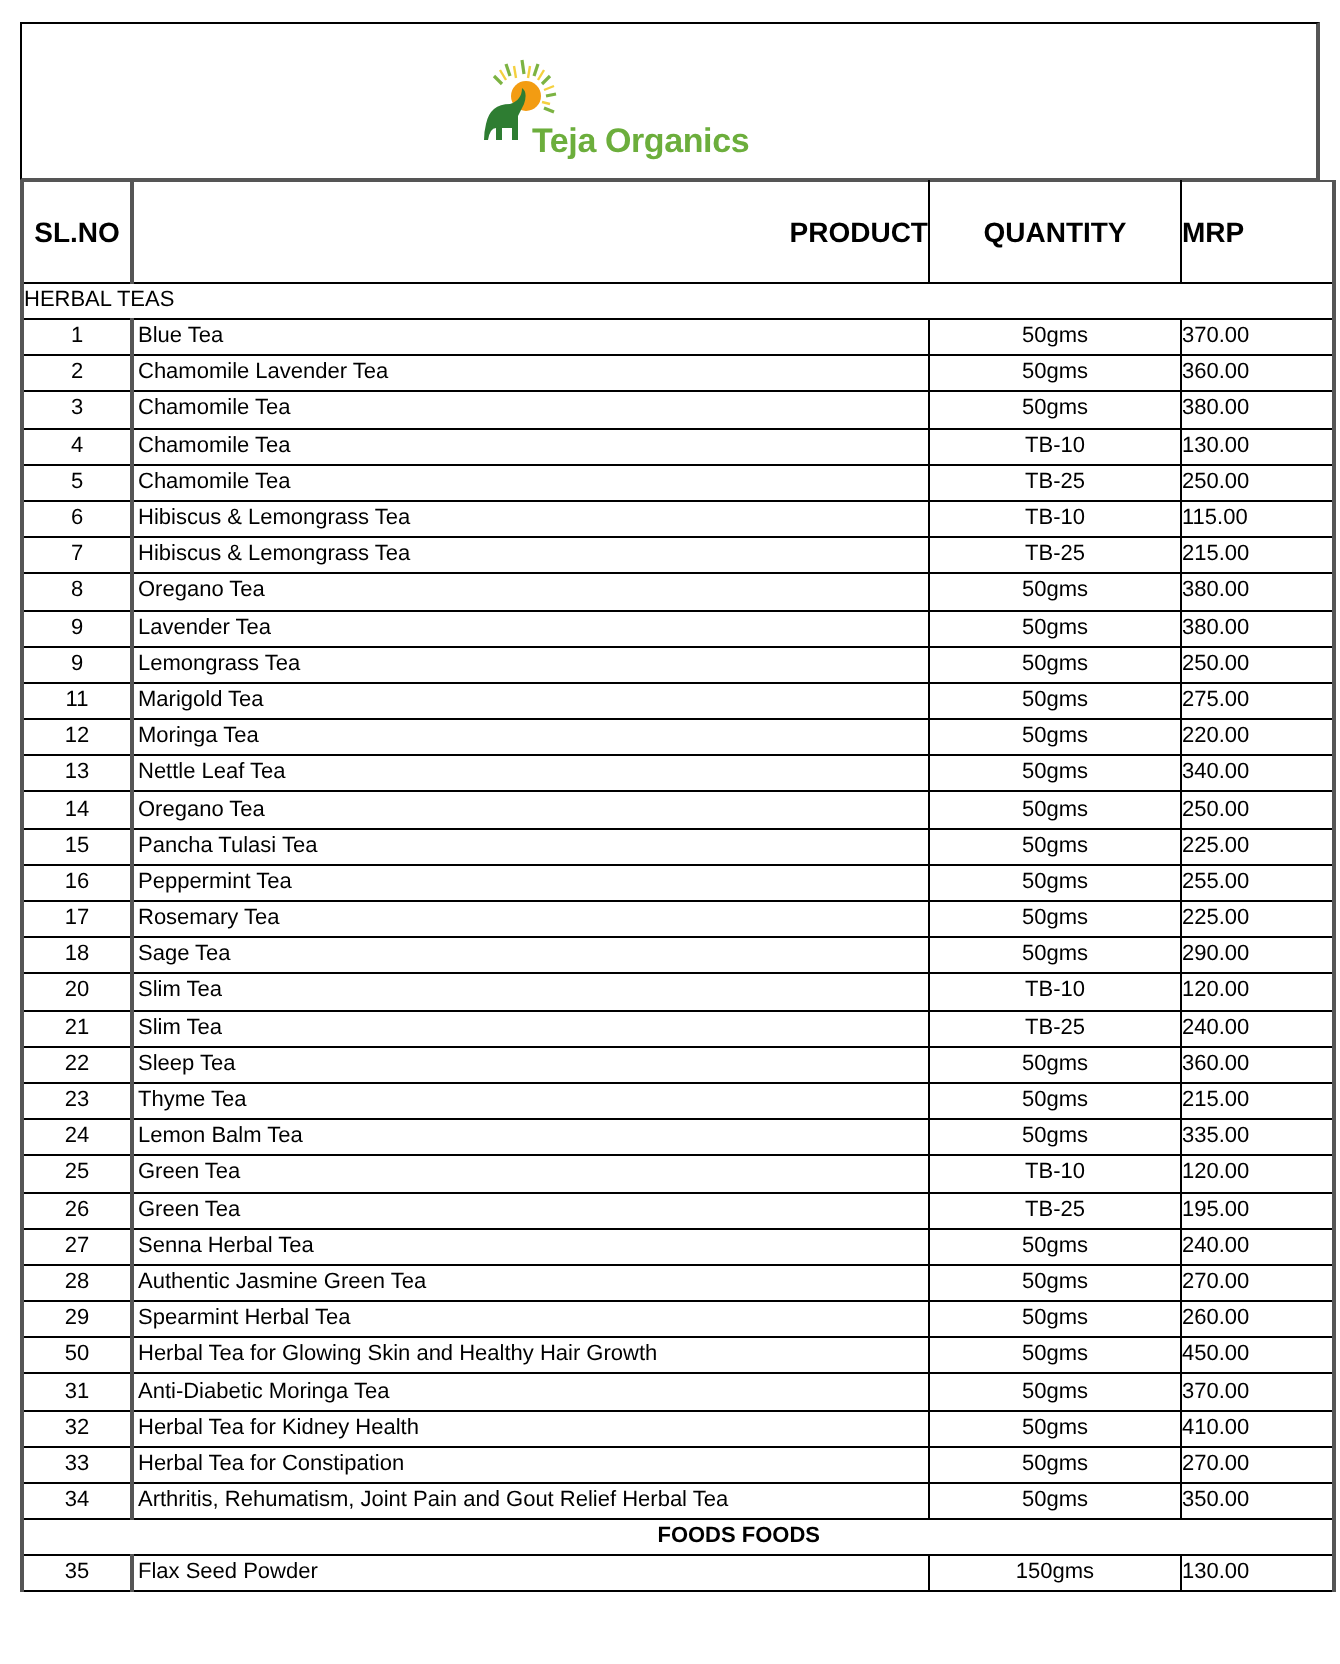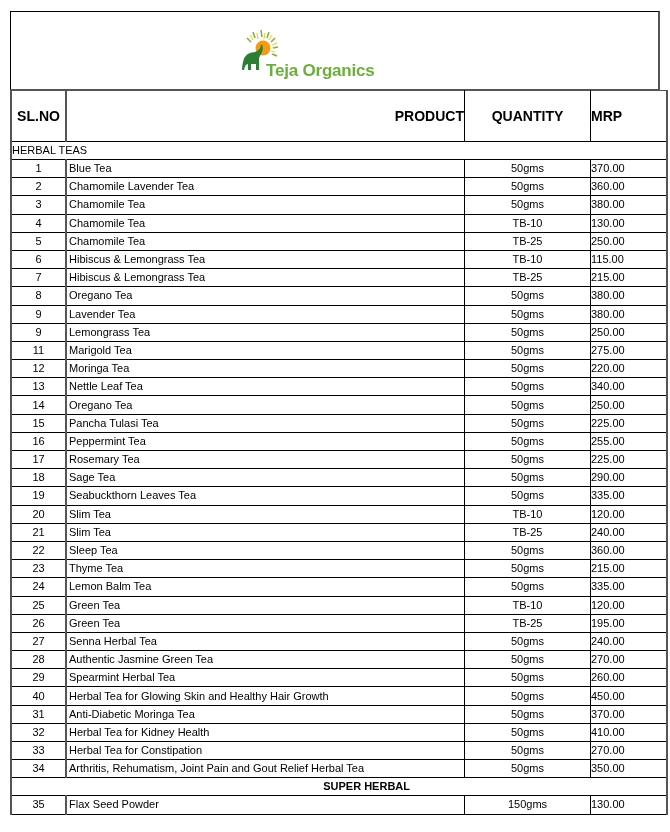--- a/index.html
+++ b/index.html
@@ -169,26 +169,20 @@
           <td class="c-qty">50gms</td>
           <td class="c-mrp">225.00</td>
         </tr>
         <tr>
           <td class="c-sl">18</td>
           <td class="c-prod">Sage Tea</td>
           <td class="c-qty">50gms</td>
           <td class="c-mrp">290.00</td>
         </tr>
         <tr>
-          <td class="c-sl">19</td>
-          <td class="c-prod">Seabuckthorn Leaves Tea</td>
-          <td class="c-qty">50gms</td>
-          <td class="c-mrp">335.00</td>
-        </tr>
-        <tr>
           <td class="c-sl">20</td>
           <td class="c-prod">Slim Tea</td>
           <td class="c-qty">TB-10</td>
           <td class="c-mrp">120.00</td>
         </tr>
         <tr>
           <td class="c-sl">21</td>
           <td class="c-prod">Slim Tea</td>
           <td class="c-qty">TB-25</td>
           <td class="c-mrp">240.00</td>
@@ -235,21 +229,21 @@
           <td class="c-qty">50gms</td>
           <td class="c-mrp">270.00</td>
         </tr>
         <tr>
           <td class="c-sl">29</td>
           <td class="c-prod">Spearmint Herbal Tea</td>
           <td class="c-qty">50gms</td>
           <td class="c-mrp">260.00</td>
         </tr>
         <tr>
-          <td class="c-sl">40</td>
+          <td class="c-sl">50</td>
           <td class="c-prod">Herbal Tea for Glowing Skin and Healthy Hair Growth</td>
           <td class="c-qty">50gms</td>
           <td class="c-mrp">450.00</td>
         </tr>
         <tr>
           <td class="c-sl">31</td>
           <td class="c-prod">Anti-Diabetic Moringa Tea</td>
           <td class="c-qty">50gms</td>
           <td class="c-mrp">370.00</td>
         </tr>
@@ -265,21 +259,21 @@
           <td class="c-qty">50gms</td>
           <td class="c-mrp">270.00</td>
         </tr>
         <tr>
           <td class="c-sl">34</td>
           <td class="c-prod">Arthritis, Rehumatism, Joint Pain and Gout Relief Herbal Tea</td>
           <td class="c-qty">50gms</td>
           <td class="c-mrp">350.00</td>
         </tr>
         <tr class="section bold">
-          <td colspan="4">SUPER HERBAL</td>
+          <td colspan="4">FOODS FOODS</td>
         </tr>
         <tr>
           <td class="c-sl">35</td>
           <td class="c-prod">Flax Seed Powder</td>
           <td class="c-qty">150gms</td>
           <td class="c-mrp">130.00</td>
         </tr>
       </tbody>
   </table>
 </div>

